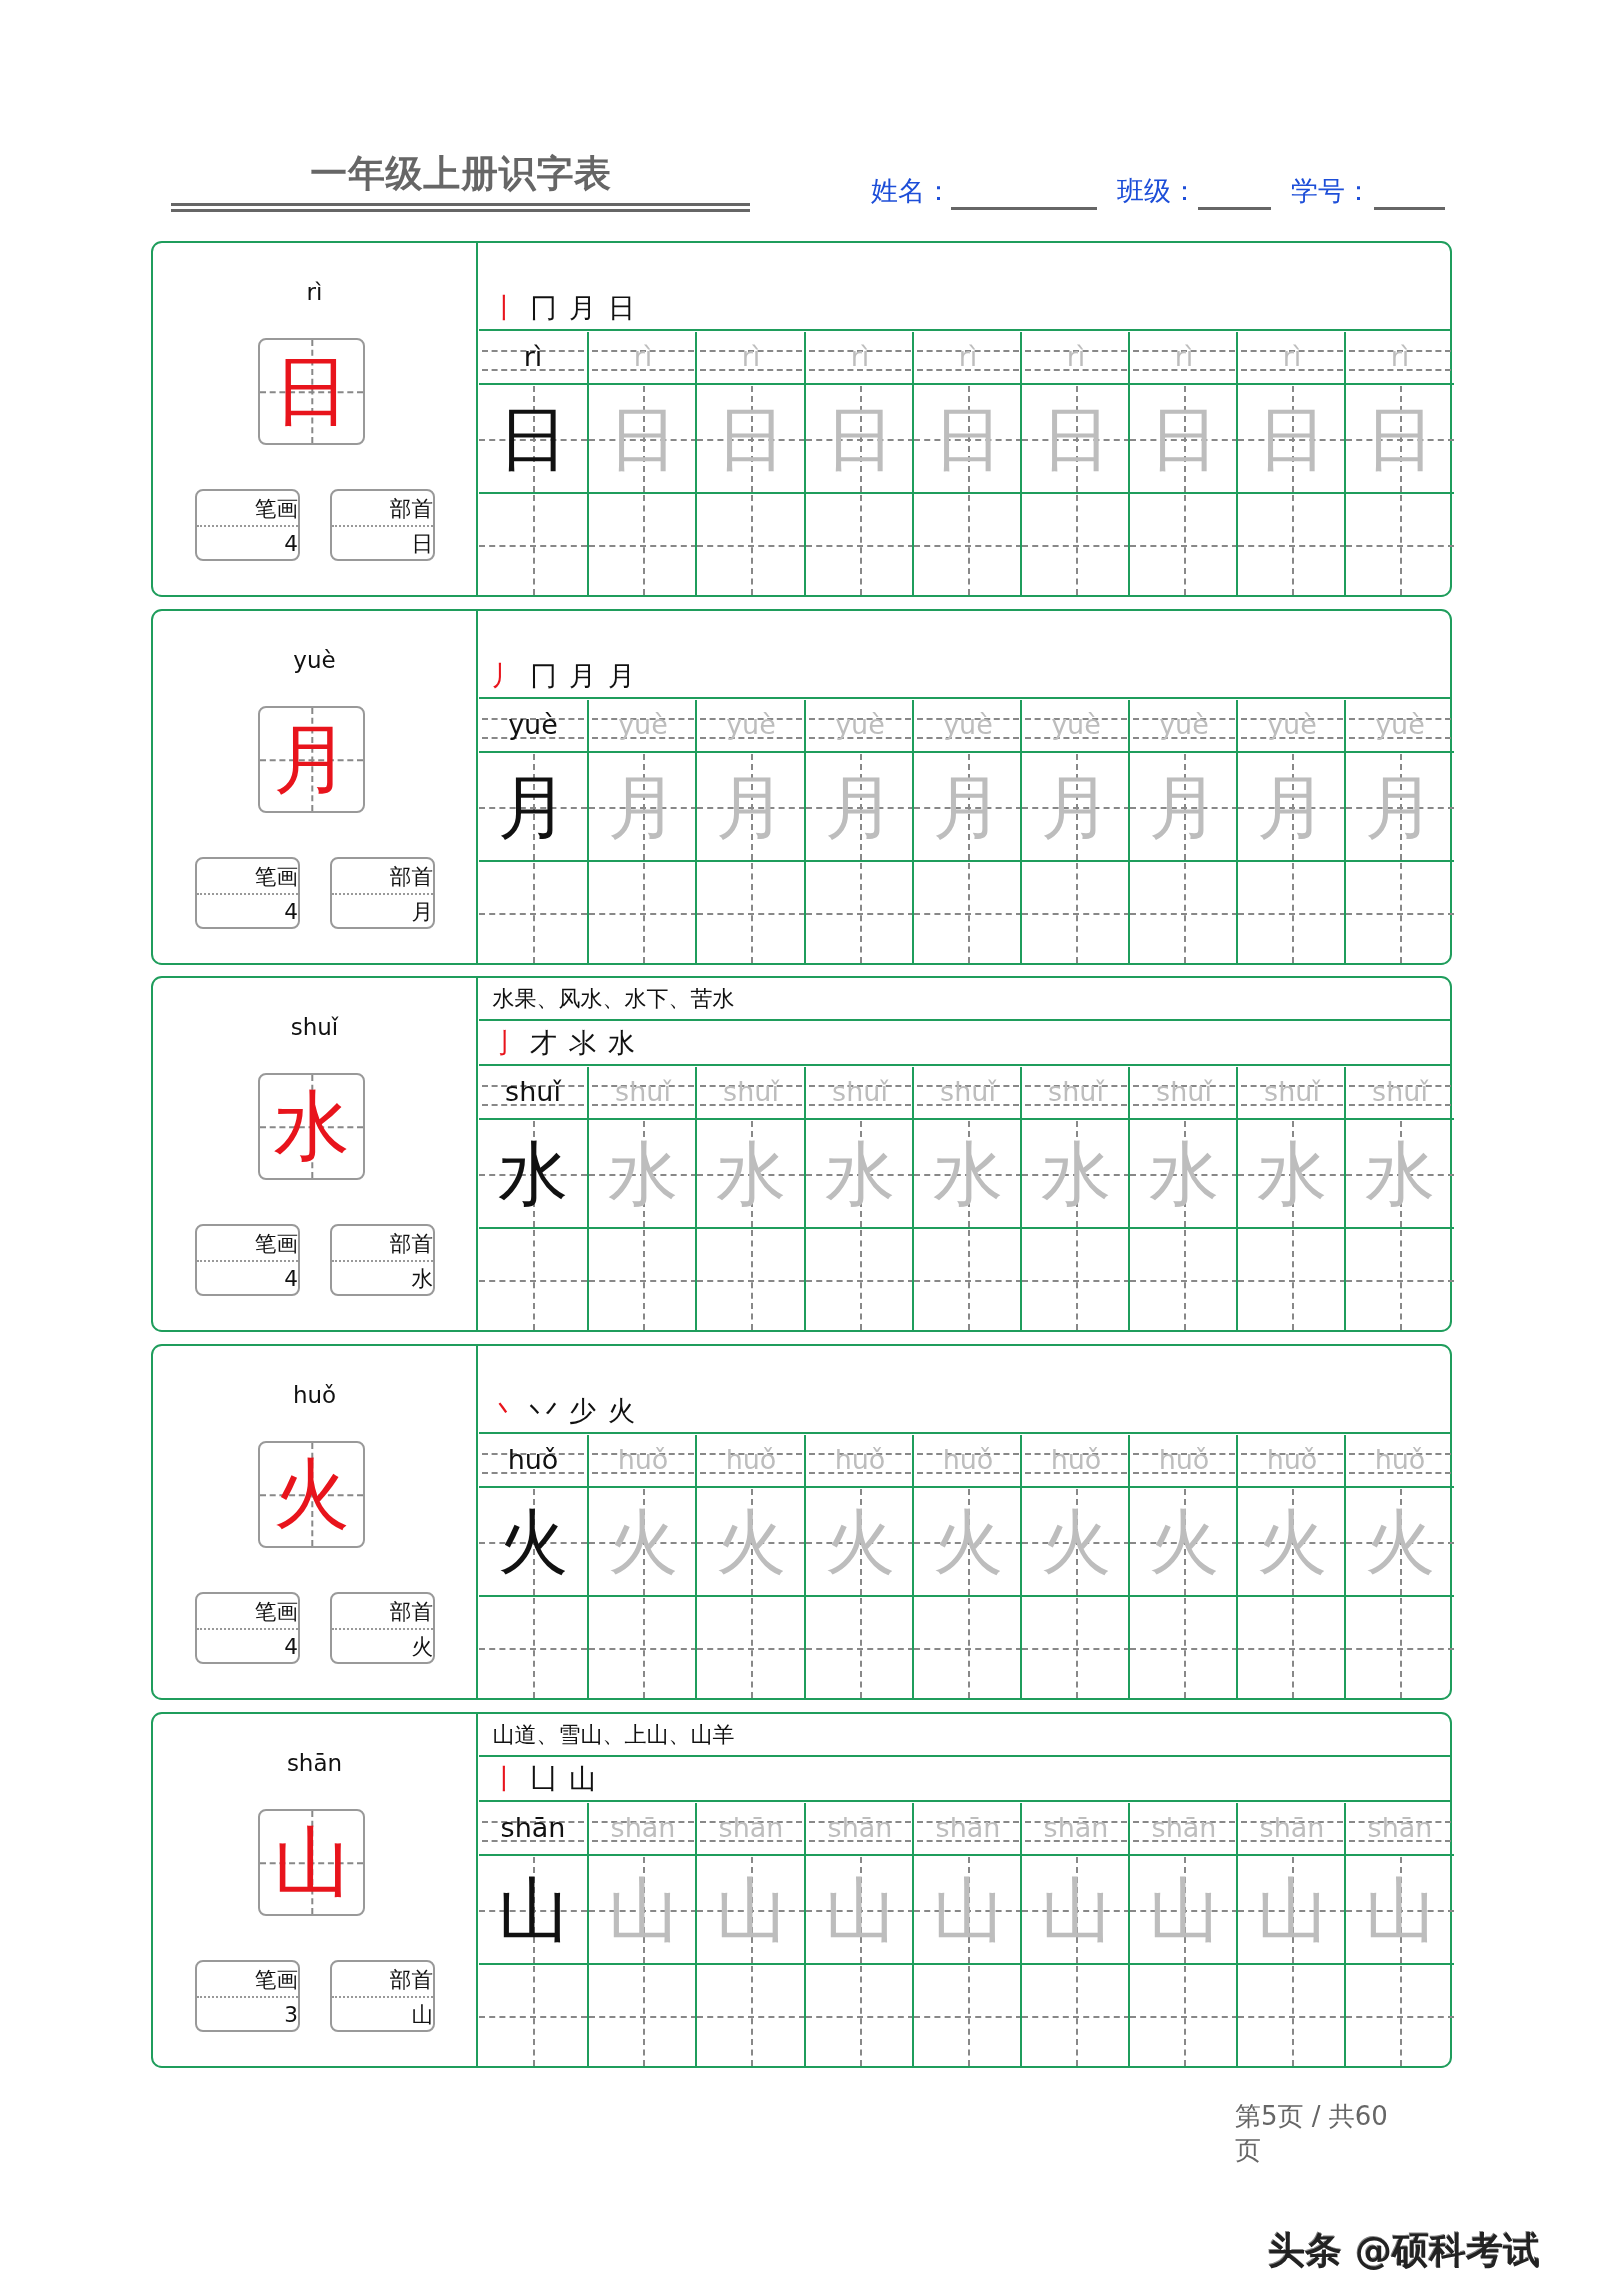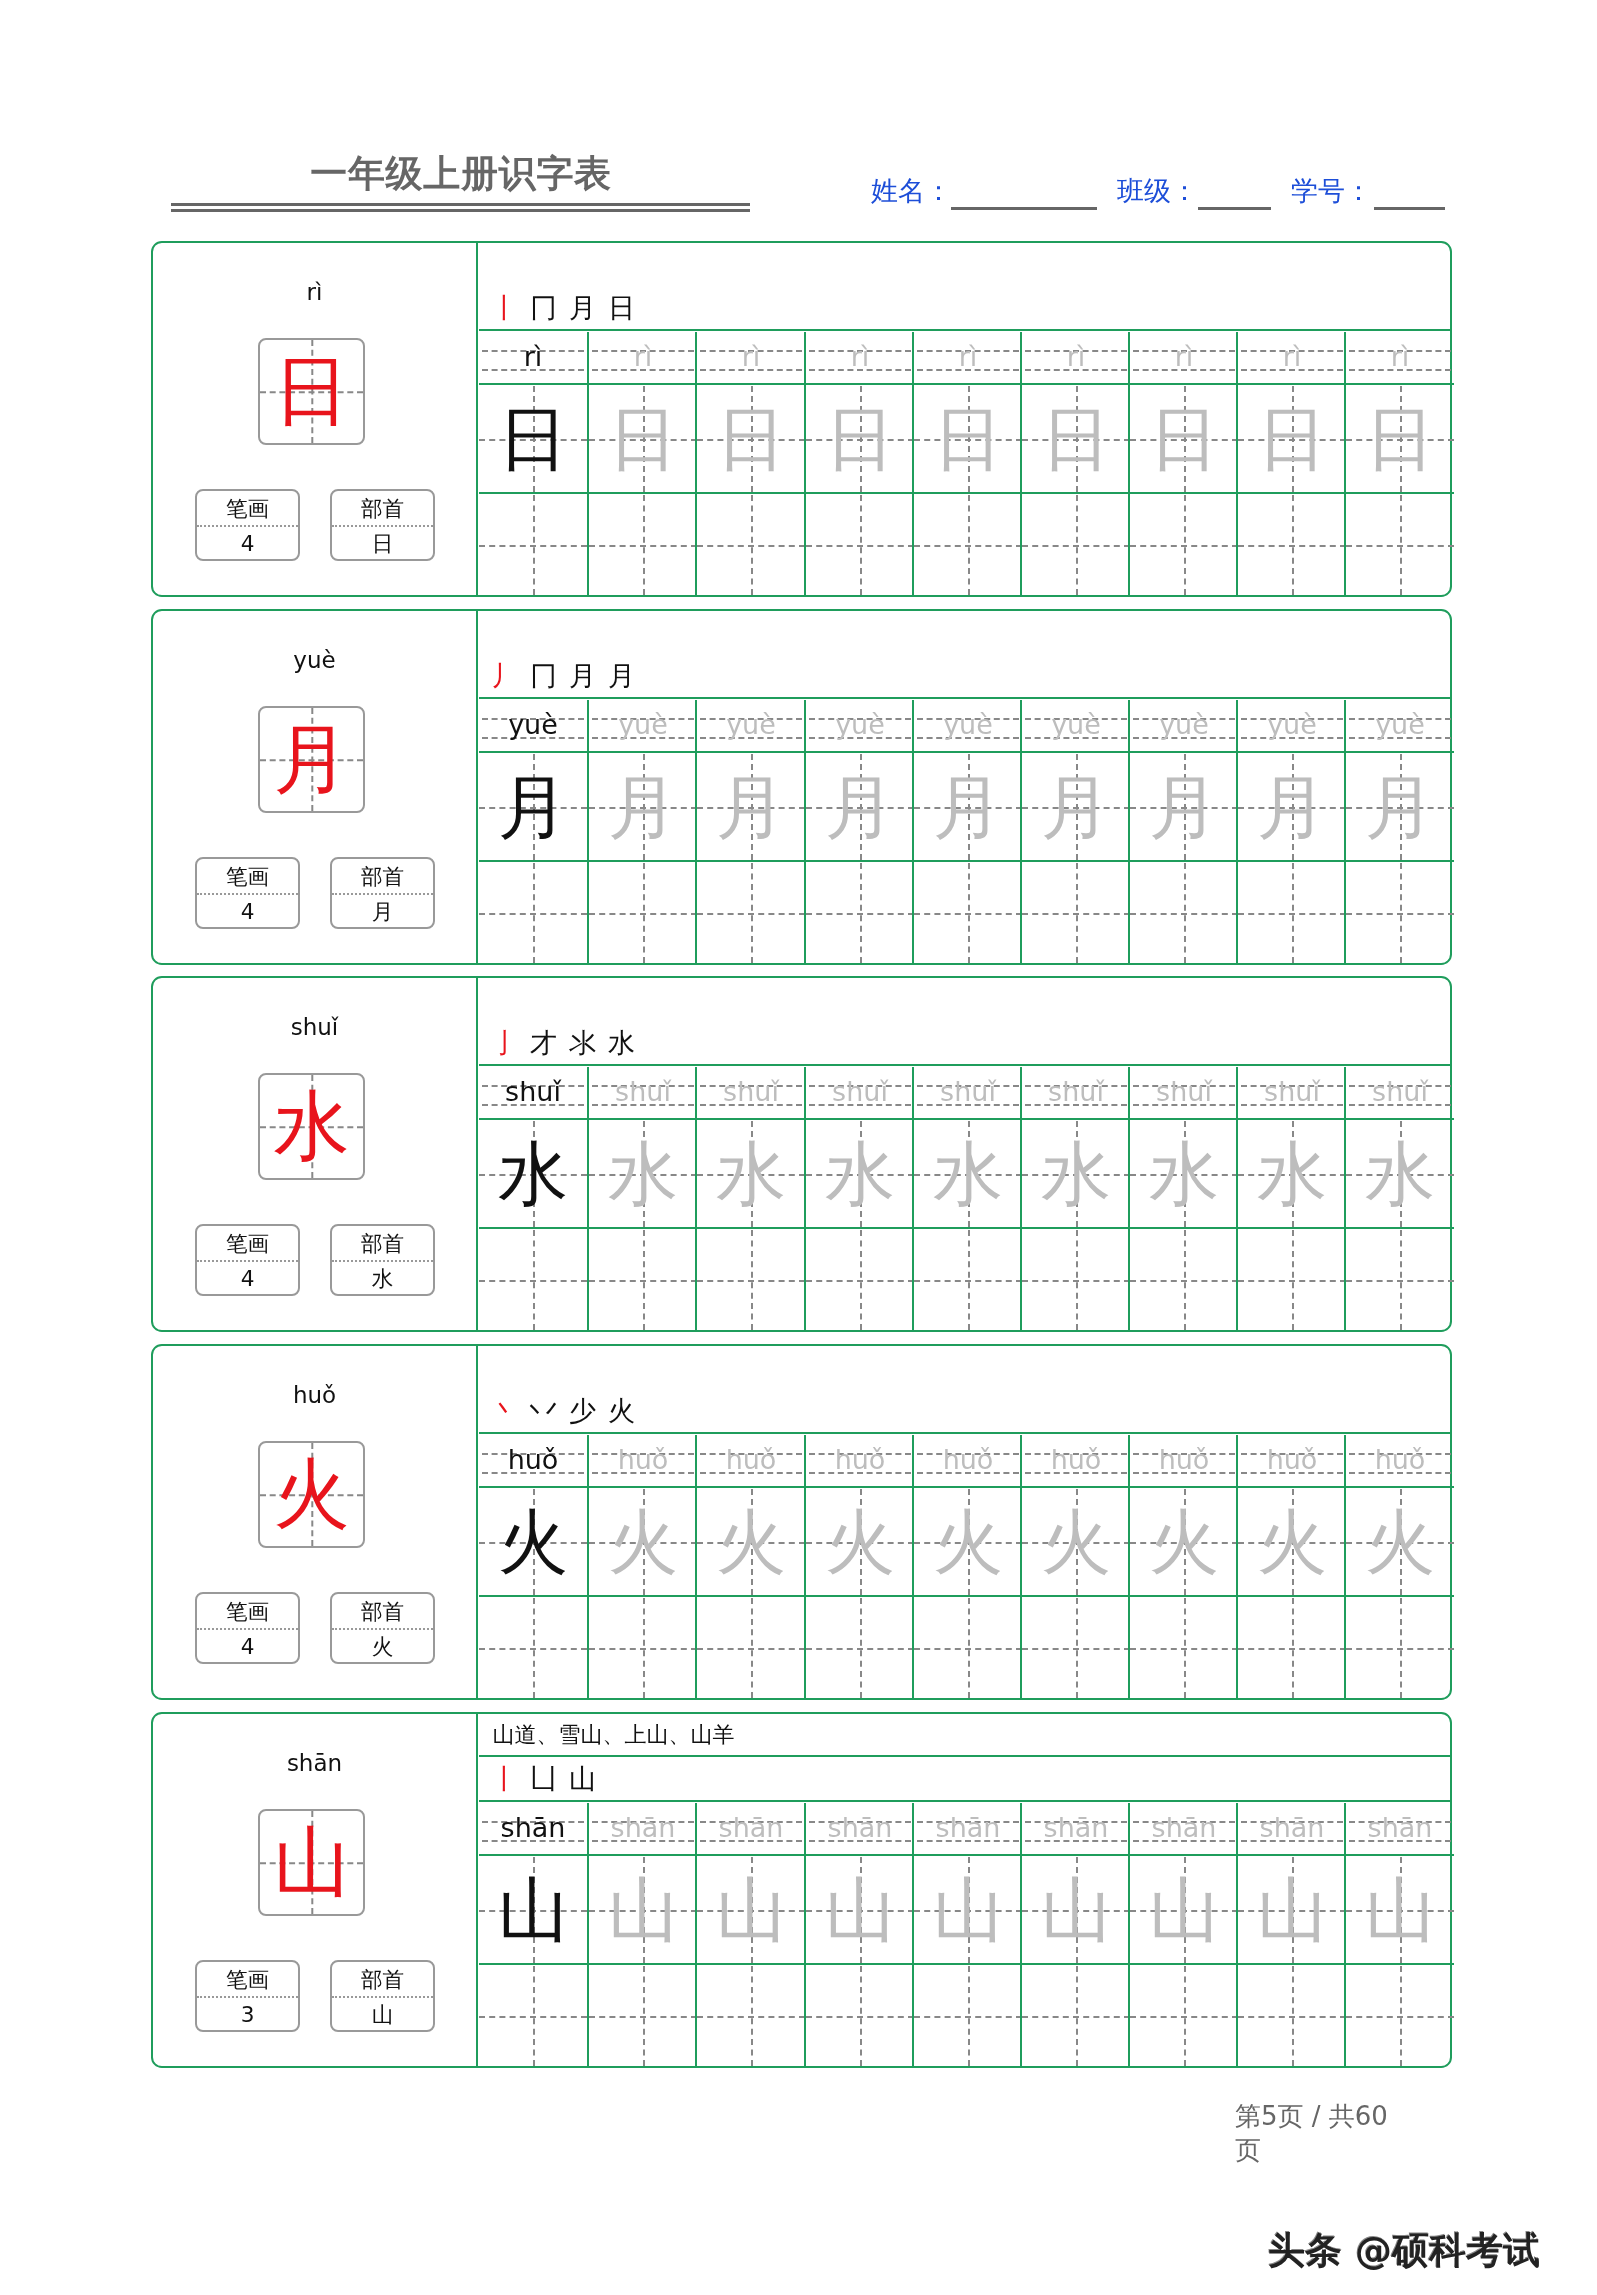--- a/index.html
+++ b/index.html
@@ -19,21 +19,21 @@
   .left-panel { position:absolute; left:0; top:0; width:323px; height:100%; border-right:2.7px solid #1f9d5c; }
   .big-pinyin { position:absolute; left:0; width:323px; top:30px; height:38px; line-height:38px;
                 text-align:center; font-size:23px; color:#111; }
   .char-box { position:absolute; left:105px; top:95px; width:107px; height:107px; box-sizing:border-box;
               border:2.7px solid #999; border-radius:8px; overflow:hidden; }
   .char-box .dv { position:absolute; left:50%; top:0; height:100%; border-left:2px dashed #888; transform:translateX(-0.7px); }
   .char-box .dh { position:absolute; top:50%; left:0; width:100%; border-top:2px dashed #888; transform:translateY(-0.7px); }
   .char-box .glyph { position:absolute; left:0; top:0; width:100%; height:100%; text-align:center;
                      line-height:101px; font-size:76px; color:#e8141c; font-family:"DejaVu Serif", serif; }
   .info-box { position:absolute; top:246px; width:105px; height:72px; box-sizing:border-box;
-              border:2.7px solid #999; border-radius:8px; text-align:center; }
+              border:2.7px solid #999; border-radius:8px; text-align:right; }
   .info-box .lbl { position:absolute; top:0; left:0; width:100%; height:34px; line-height:35px; font-size:21.6px; color:#111;
                    border-bottom:2.7px dotted #999; }
   .info-box .val { position:absolute; top:37px; left:0; width:100%; height:31px; line-height:31px; font-size:21.6px; color:#111; }
 
   .right-panel { position:absolute; left:326px; top:0; right:0; height:100%; }
   .phrase-row { position:absolute; left:0; right:0; top:0; height:41px; border-bottom:2.7px solid #1f9d5c;
                 font-size:22px; line-height:41px; padding-left:13.5px; color:#111; }
   .stroke-row { position:absolute; left:0; right:0; top:44px; height:42px; border-bottom:2.7px solid #1f9d5c;
                 padding-left:12px; display:flex; align-items:center; gap:12px; }
   .stroke-step { font-size:27px; font-family:"DejaVu Serif", serif; color:#111; position:relative; }
@@ -435,20 +435,21 @@
       <div class="info-box" style="left:42px;">
         <div class="lbl">笔画</div>
         <div class="val">4</div>
       </div>
       <div class="info-box" style="left:177px;">
         <div class="lbl">部首</div>
         <div class="val">水</div>
       </div>
     </div>
     <div class="right-panel">
+      <div class="phrase-row">水果、风水、水下、苦水</div>
       <div class="stroke-row">
           <span class="stroke-step red">亅</span>
           <span class="stroke-step">才</span>
           <span class="stroke-step">氺</span>
           <span class="stroke-step">水</span>
         </div>
       <div class="grid">
           <div class="col" style="left: 0px;">
             <div class="py-cell">
               <div class="l1"></div>

